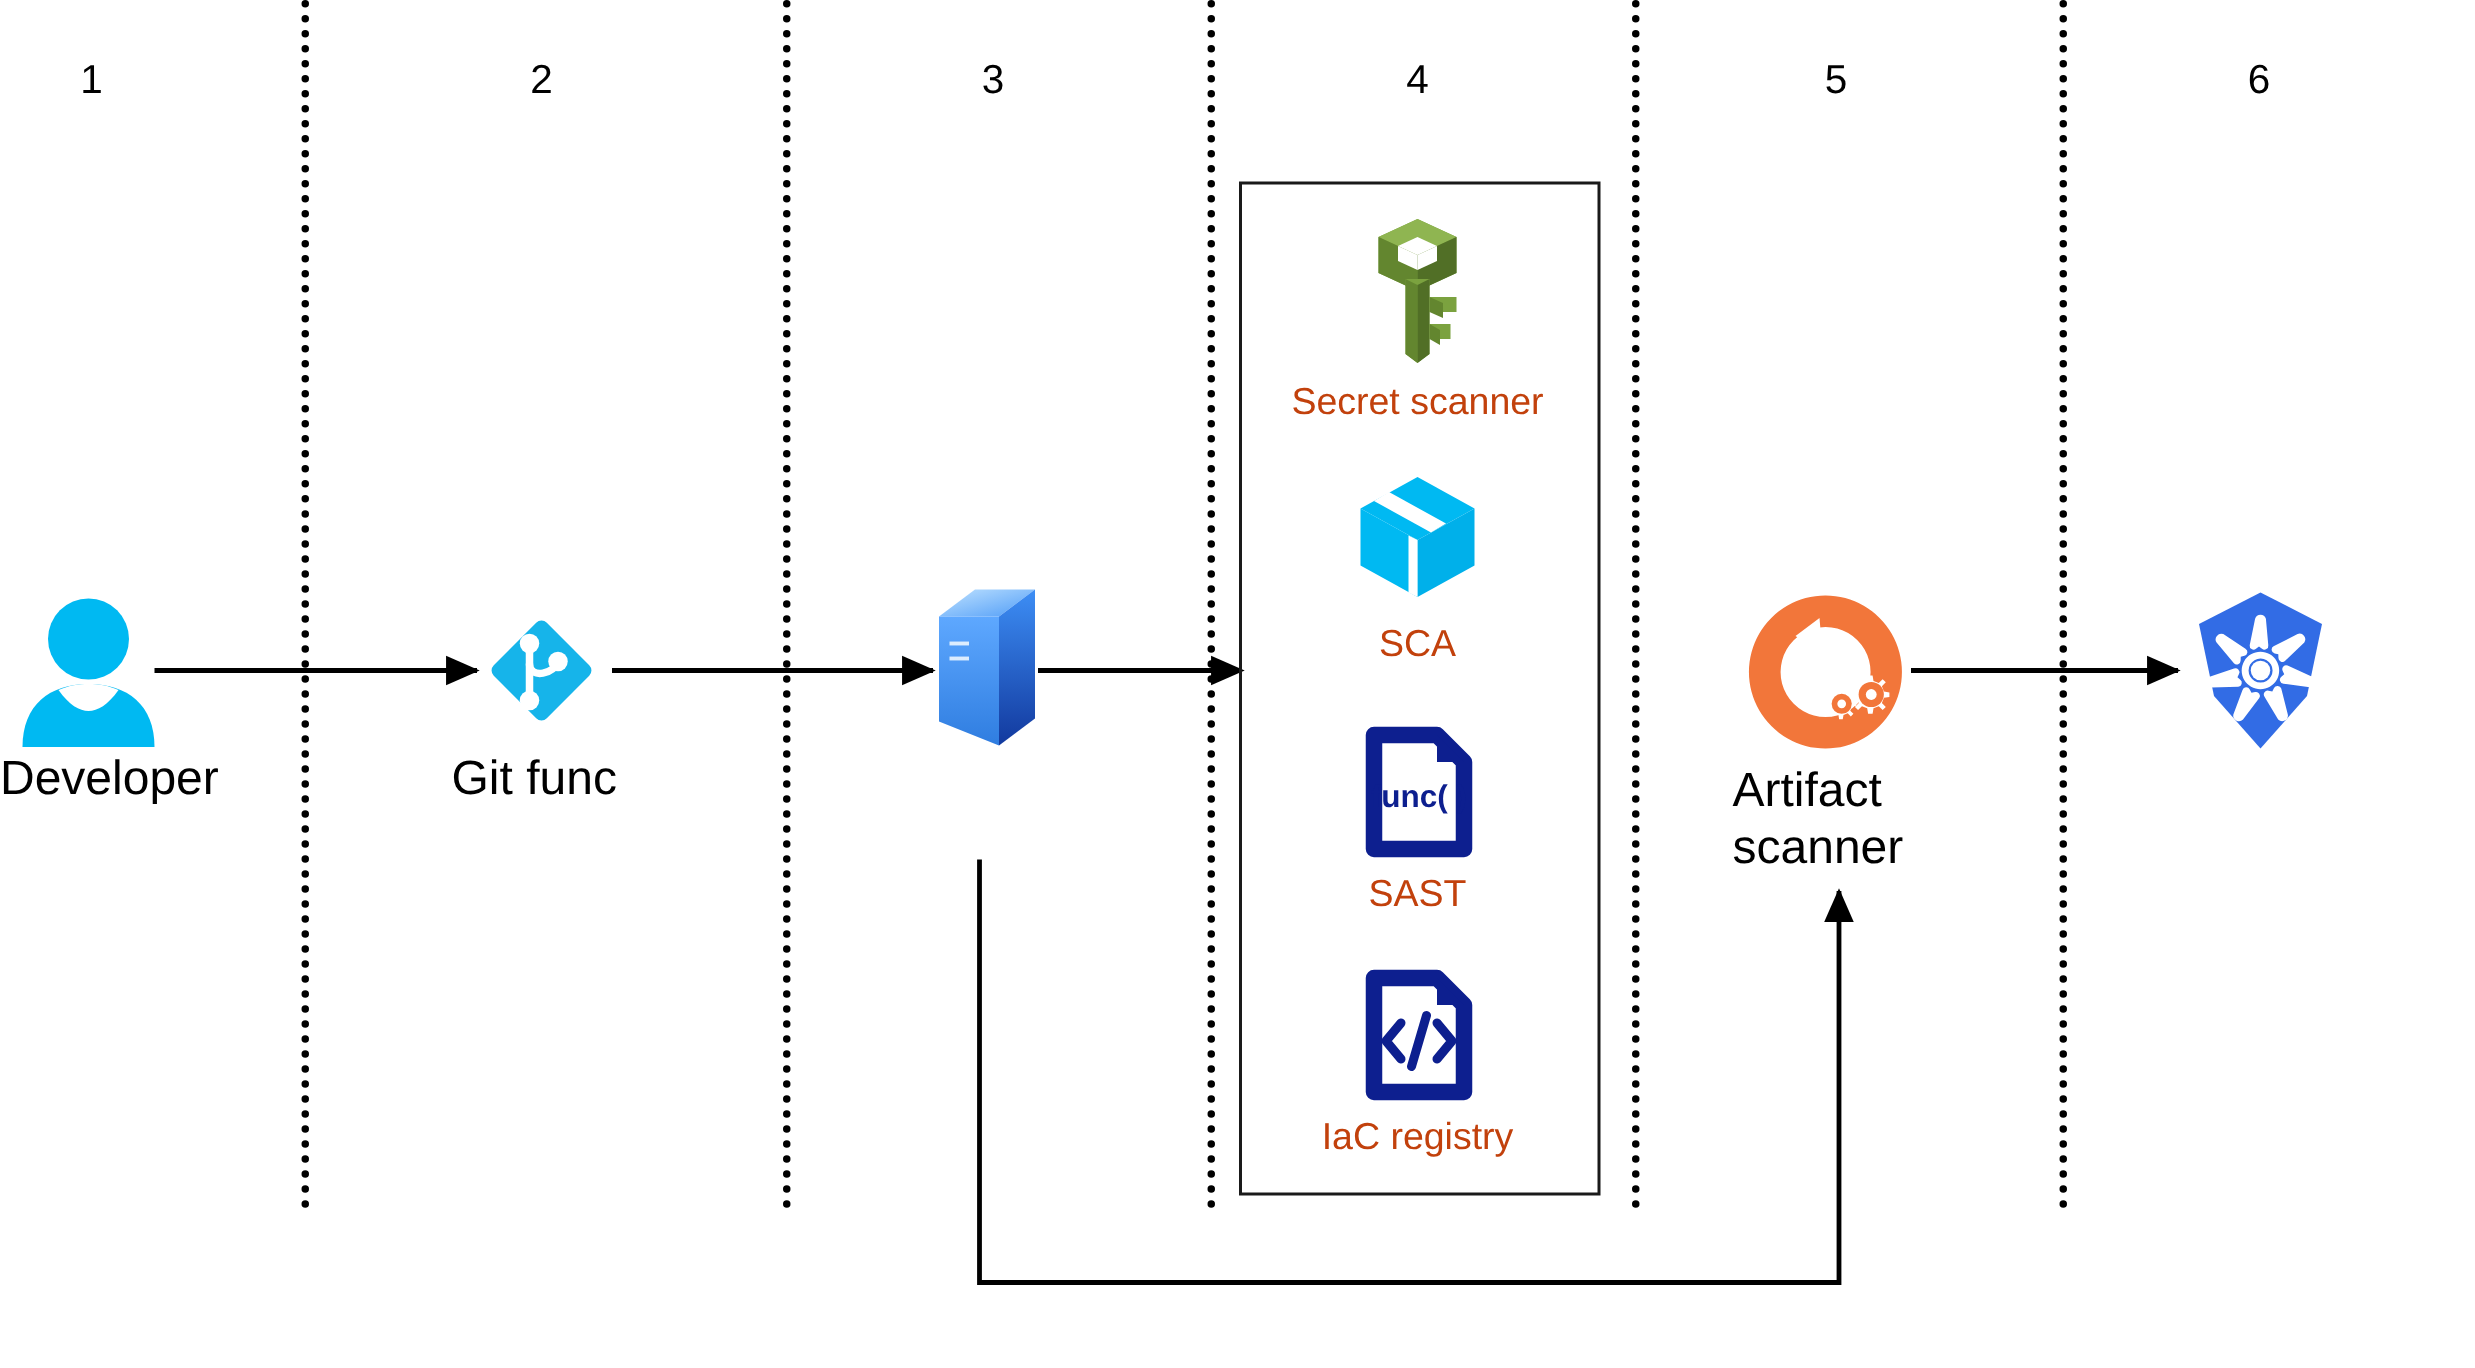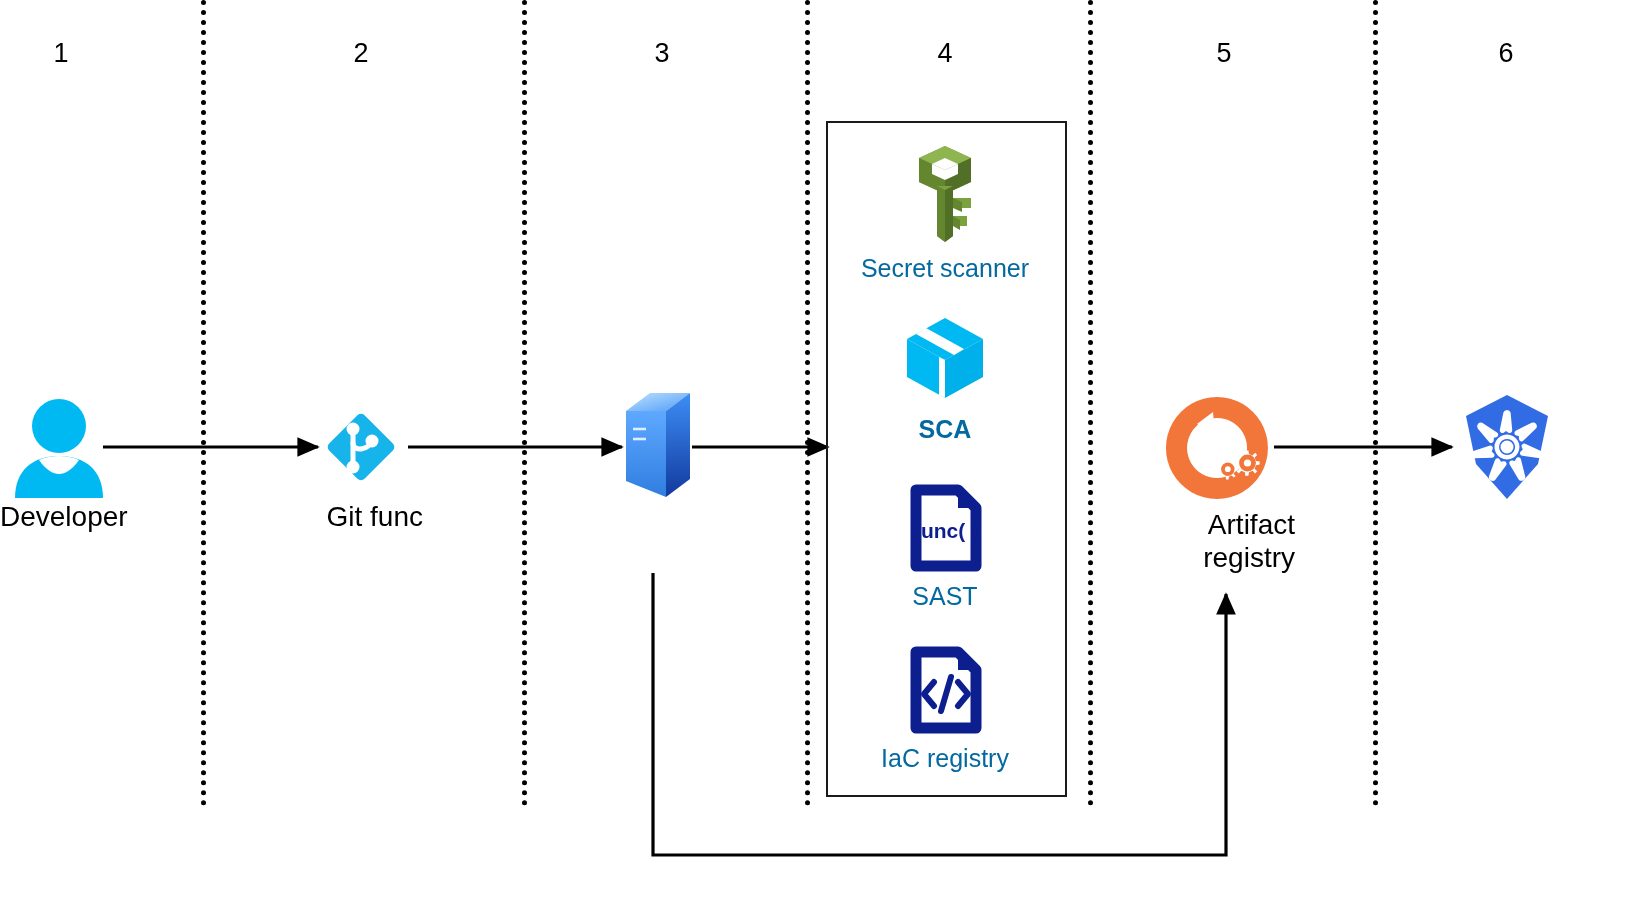--- a/index.html
+++ b/index.html
@@ -30,30 +30,30 @@
   }
   .divider {
     position: absolute;
     top: 0;
     width: 0;
     height: 806px;
     border-left: 5px dotted #000000;
   }
   .node-label {
     position: absolute;
-    font-size: 28px;
+    font-size: 32px;
     color: #000000;
-    text-align: right;
+    text-align: left;
     line-height: 1.18;
     white-space: pre-line;
   }
   .scanner-label {
     position: absolute;
     font-size: 25px;
-    color: #0369a1;
+    color: #c2410c;
     text-align: center;
     width: 260px;
     line-height: 1.15;
   }
   .scanner-box {
     position: absolute;
     border: 2px solid #1a1a1a;
     background: transparent;
     box-sizing: border-box;
   }
@@ -182,21 +182,21 @@
 
   <div class="icon-wrap" style="left:902px; top:315px;">
     <svg width="86" height="86" viewBox="0 0 86 86">
       <polygon points="43,3 81,24 43,45 5,24" fill="#00b9f2"></polygon>
       <polygon points="5,24 43,45 43,83 5,62" fill="#00b9f2"></polygon>
       <polygon points="43,45 81,24 81,62 43,83" fill="#00b0ea"></polygon>
       <polygon points="24,13 62,34 52,40 14,19" fill="#ffffff"></polygon>
       <polygon points="43,45 43,83 37,80 37,42" fill="#ffffff"></polygon>
     </svg>
   </div>
-  <div class="scanner-label" style="left:815px; top:415px;font-weight:bold;">SCA</div>
+  <div class="scanner-label" style="left:815px; top:415px;">SCA</div>
 
   <div class="icon-wrap" style="left:908px; top:482px;text-align:right;">
     <svg width="76" height="92" viewBox="0 0 76 92">
       <path d="M 8 8 L 50 8 L 68 26 L 68 84 L 8 84 Z" fill="#ffffff" stroke="#0d1f8f" stroke-width="11" stroke-linejoin="round"></path>
       <path d="M 50 8 L 50 26 L 68 26 Z" fill="#0d1f8f"></path>
       <text x="38" y="56" text-anchor="middle" font-family="'Liberation Sans', sans-serif" font-size="21" font-weight="bold" fill="#0d1f8f">func( )</text>
     </svg>
   </div>
   <div class="scanner-label" style="left:815px; top:582px;text-align:center;">SAST</div>
 
@@ -224,21 +224,21 @@
         <circle cx="84.5" cy="69" r="3.6" fill="#ffffff"></circle>
       </g>
       <g fill="#ffffff">
         <path d="M 66 68 l 2.8 1.1 2.1 -2.1 1.7 1.7 -2.1 2.1 1.1 2.8 2.9 0.5 0 2.4 -2.9 0.5 -1.1 2.8 2.1 2.1 -1.7 1.7 -2.1 -2.1 -2.8 1.1 -0.5 2.9 -2.4 0 -0.5 -2.9 -2.8 -1.1 -2.1 2.1 -1.7 -1.7 2.1 -2.1 -1.1 -2.8 -2.9 -0.5 0 -2.4 2.9 -0.5 1.1 -2.8 -2.1 -2.1 1.7 -1.7 2.1 2.1 2.8 -1.1 0.5 -2.9 2.4 0 z"></path>
         <circle cx="64.8" cy="75.2" r="6.7" fill="#f2763a"></circle>
         <circle cx="64.8" cy="75.2" r="2.9" fill="#ffffff"></circle>
       </g>
     </svg>
   </div>
   <div class="node-label" style="left:1155px; top:508px; width:140px;">Artifact
-registry</div>
+scanner</div>
 
   <div class="icon-wrap" style="left:1452px; top:392px;">
     <svg width="110" height="110" viewBox="0 0 110 110">
       <polygon points="55,3 96,24 86,72 55,107 24,72 14,24" fill="#326ce5"></polygon>
       <g fill="#ffffff">
         <circle cx="55" cy="55" r="6.5"></circle>
         <path d="M 51.4 20.5 a 3.8 3.8 0 0 1 7.2 0 l 1.6 17.6 a 2.6 2.6 0 0 1 -4.2 2.4 l -2 -1.5 -2 1.5 a 2.6 2.6 0 0 1 -4.2 -2.4 Z"></path>
         <g>
           <path d="M 51.4 20.5 a 3.8 3.8 0 0 1 7.2 0 l 1.6 17.6 a 2.6 2.6 0 0 1 -4.2 2.4 l -2 -1.5 -2 1.5 a 2.6 2.6 0 0 1 -4.2 -2.4 Z" transform="rotate(51.4 55 55)"></path>
           <path d="M 51.4 20.5 a 3.8 3.8 0 0 1 7.2 0 l 1.6 17.6 a 2.6 2.6 0 0 1 -4.2 2.4 l -2 -1.5 -2 1.5 a 2.6 2.6 0 0 1 -4.2 -2.4 Z" transform="rotate(102.8 55 55)"></path>

